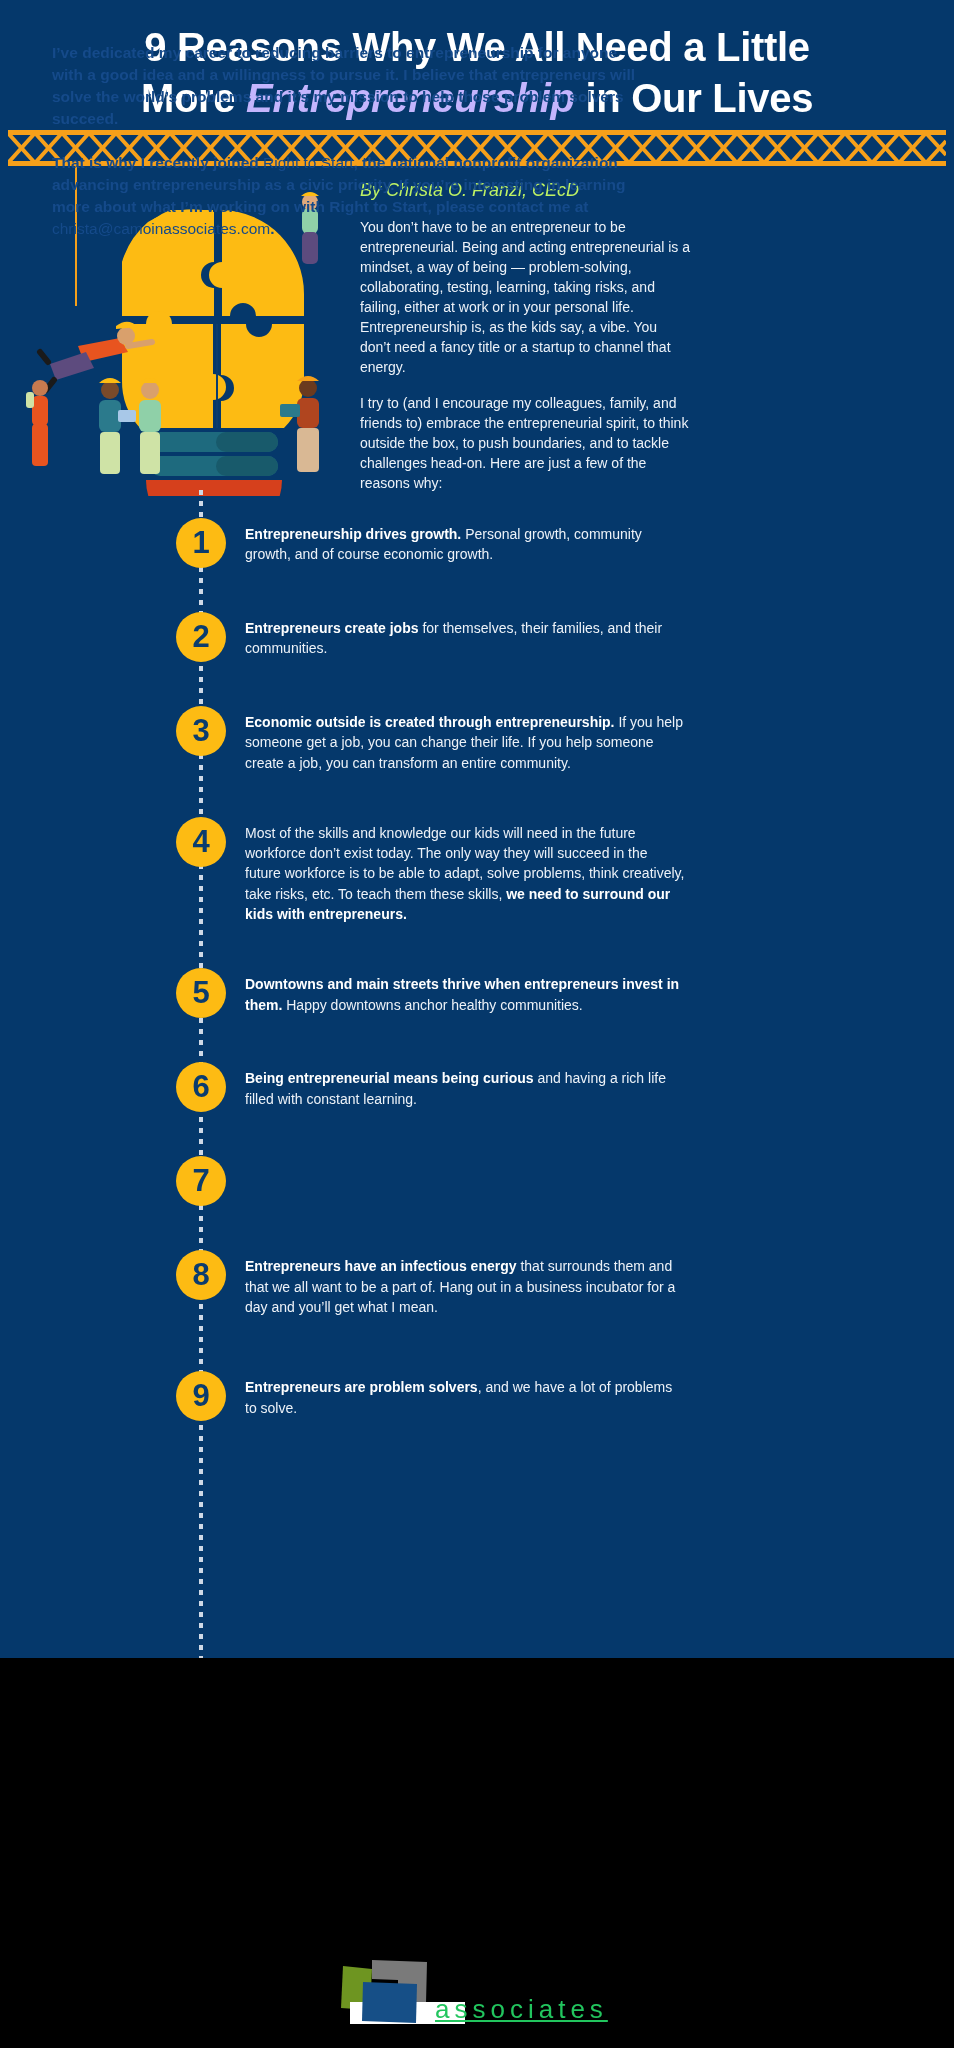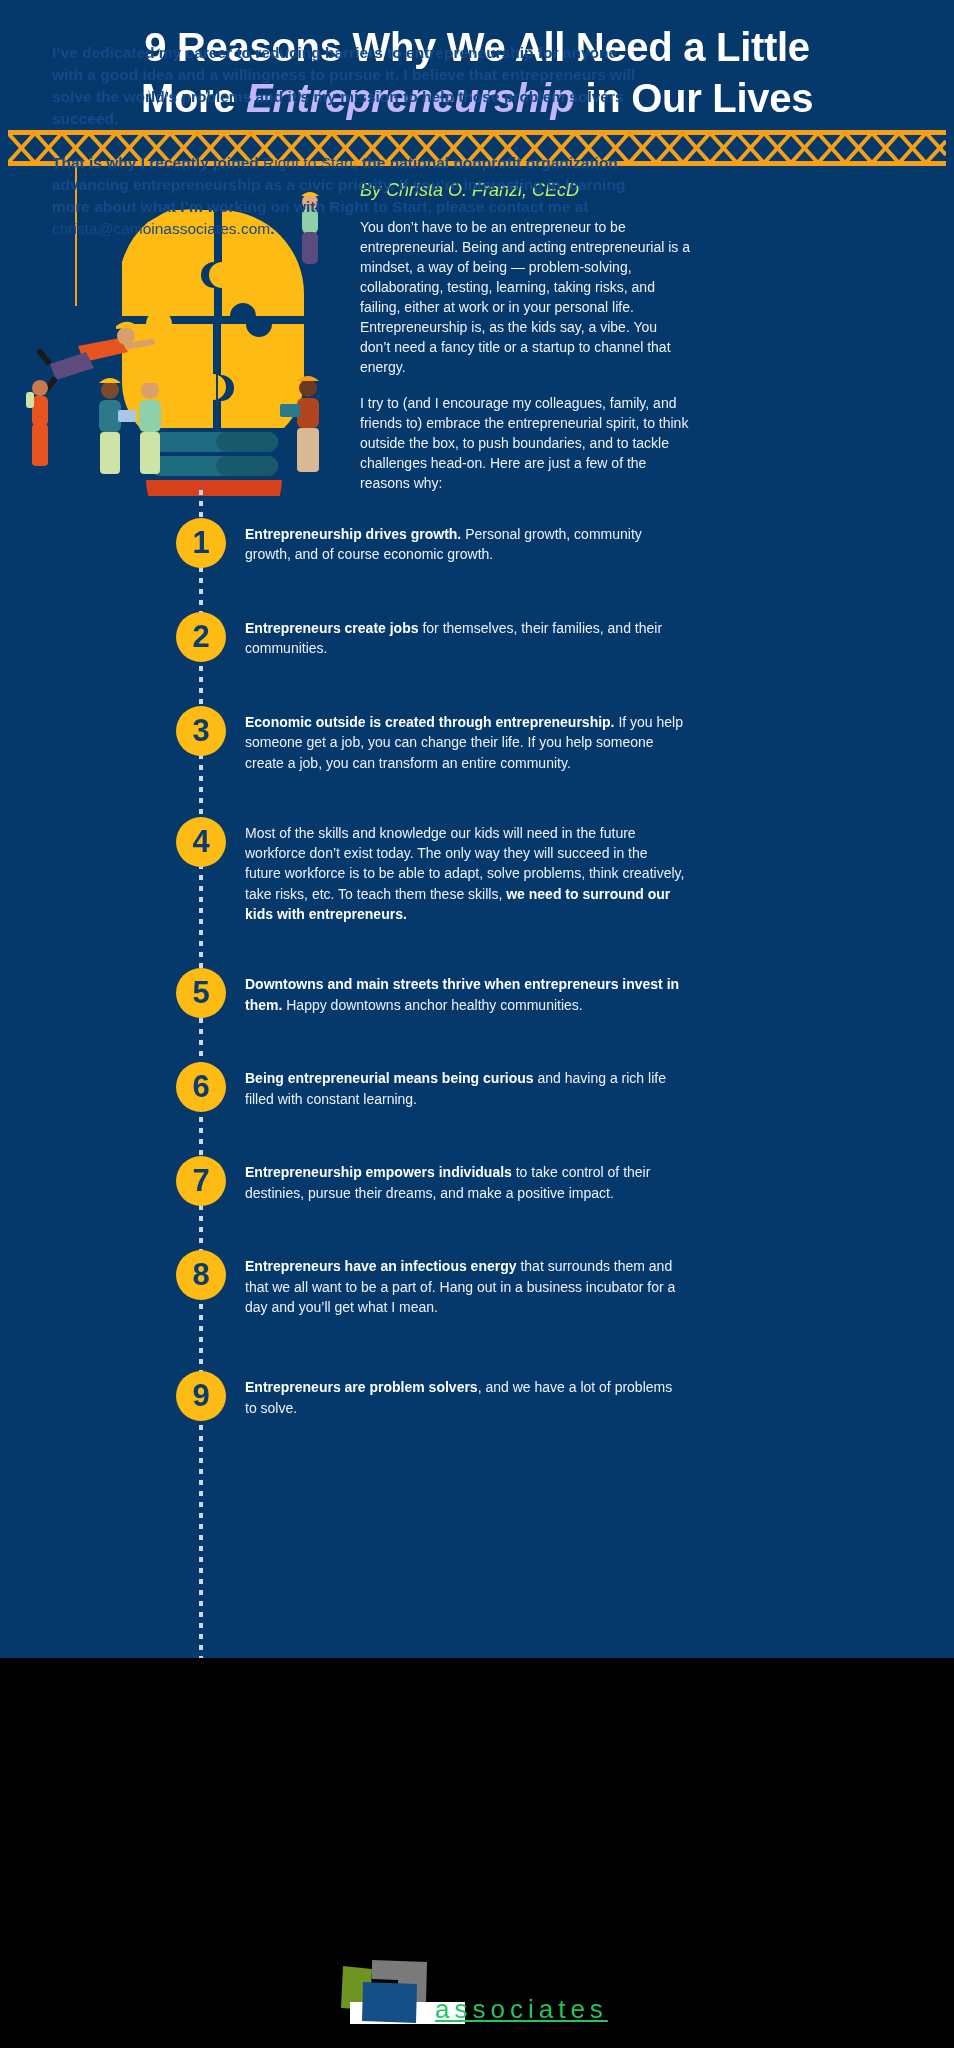--- a/index.html
+++ b/index.html
@@ -339,21 +339,20 @@
 
     <div class="reason">
       <div class="badge">6</div>
       <div class="reason-text"><b>Being entrepreneurial means being curious</b><span> and having a rich life filled with constant learning.</span></div>
     </div>
 
     <div style="height:24px;"></div>
 
     <div class="reason">
       <div class="badge">7</div>
-      <div class="reason-text"><b>Entrepreneurship empowers individuals</b><span> to take control of their destinies, pursue their dreams, and make a positive impact.</span></div>
     </div>
 
     <div style="height:24px;"></div>
 
     <div class="reason">
       <div class="badge">8</div>
       <div class="reason-text"><b>Entrepreneurs have an infectious energy</b><span> that surrounds them and that we all want to be a part of. Hang out in a business incubator for a day and you’ll get what I mean.</span></div>
     </div>
 
     <div style="height:36px;"></div>

